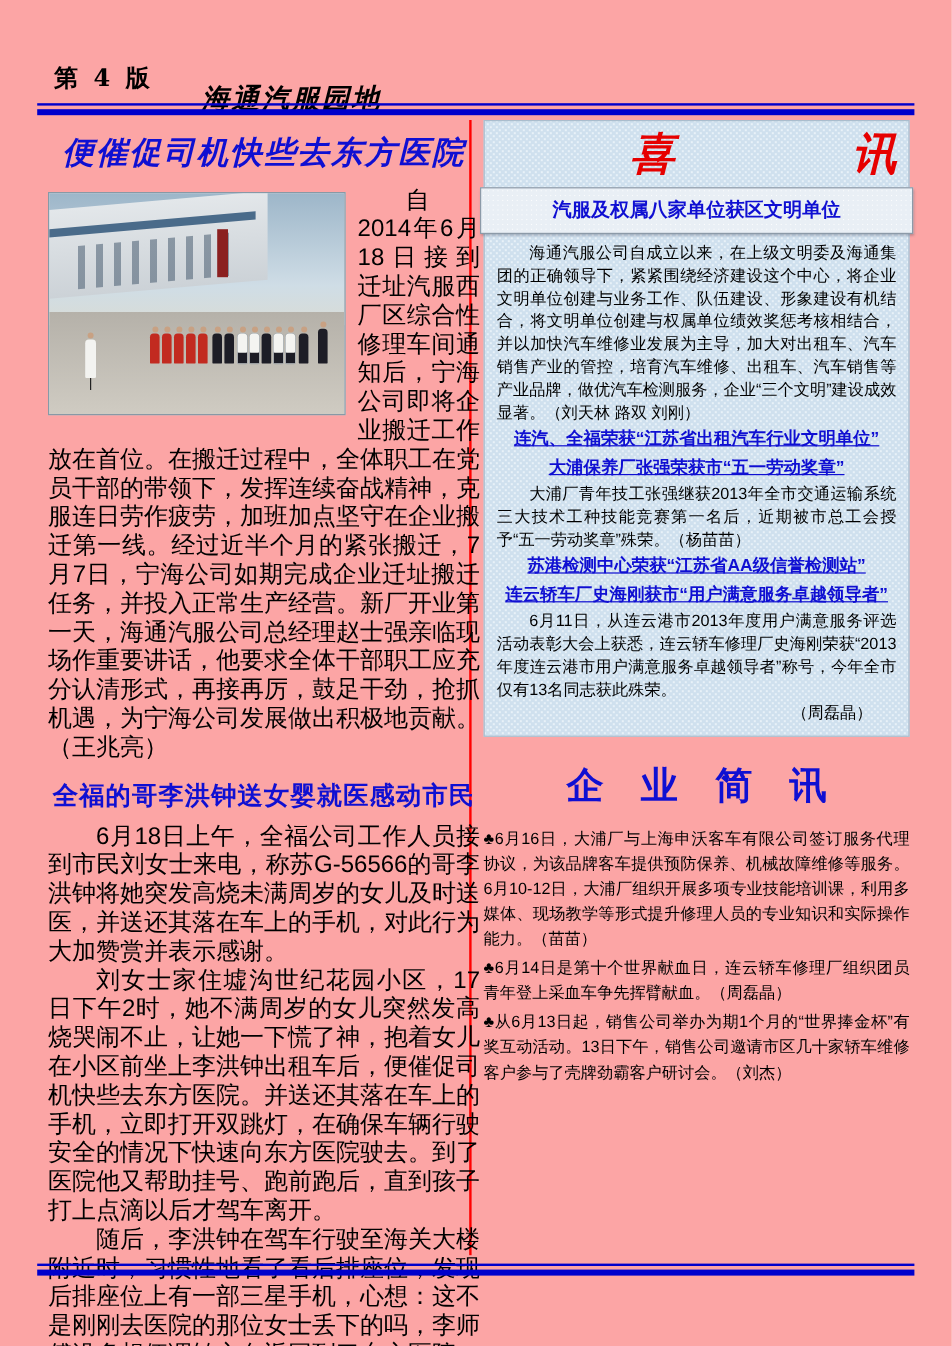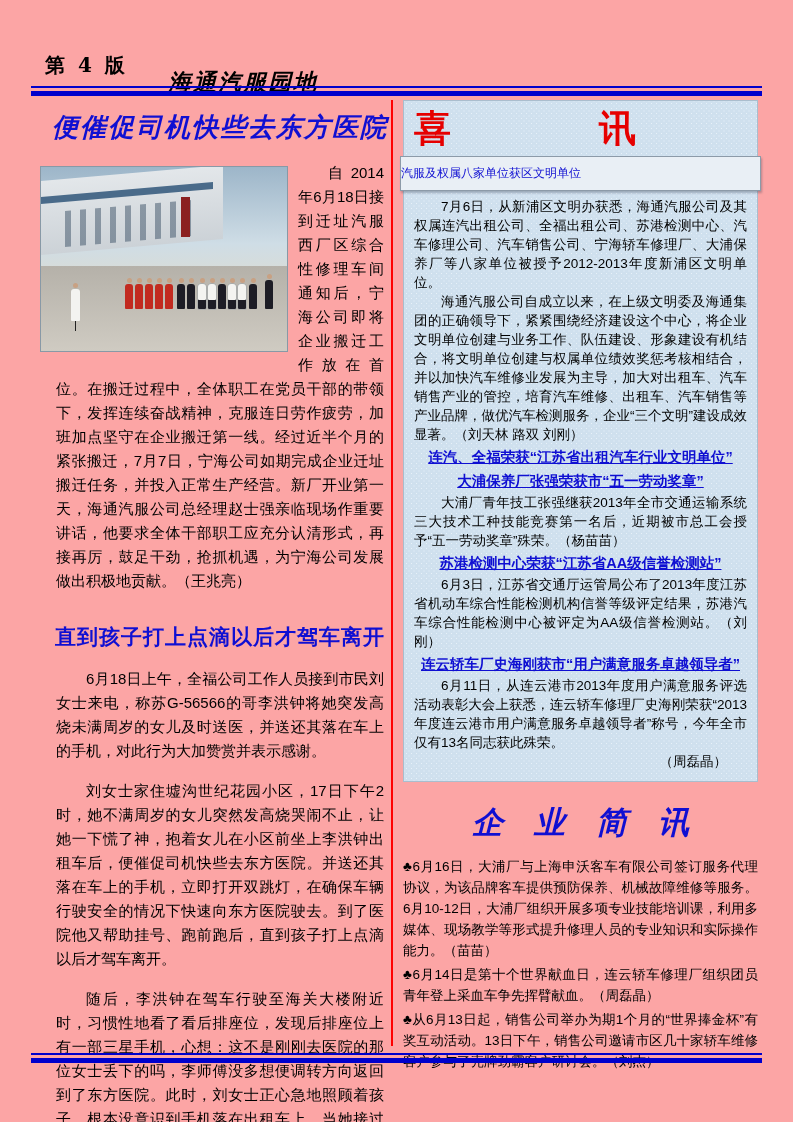--- a/index.html
+++ b/index.html
@@ -10,21 +10,21 @@
   .edition{position:absolute;left:45px;top:52px;font-size:20px;font-weight:bold;font-family:"DejaVu Serif","Liberation Serif",serif;letter-spacing:3px;}
   .masthead{position:absolute;left:168px;top:49px;font-size:23px;font-weight:bold;font-style:italic;font-family:"DejaVu Serif","Liberation Serif",serif;letter-spacing:2px;margin-top:18px;}
   .rule{position:absolute;left:31px;width:731px;height:3px;border-top:2px solid #0000cc;border-bottom:5px solid #0000cc;}
   .rule-top{top:86px;}
   .rule-bottom{top:1053px;}
   .red-divider{position:absolute;left:391px;top:100px;width:2px;height:946px;background:#ff0000;}
 
   
   .col-left{position:absolute;left:40px;top:108px;width:360px;}
   .a1-title{text-align:center;color:#0f0fd2;font-size:26px;font-weight:bold;font-style:italic;letter-spacing:2px;font-family:"DejaVu Serif","Liberation Serif",serif;margin:2px 0 10px;}
-  .body-text{font-size:15px;line-height:24px;text-align:justify;margin:16px;}
+  .body-text{font-size:20px;line-height:24px;text-align:justify;margin:0;}
   .indent{text-indent:2em;}
   .clearfix::after{content:"";display:block;clear:both;}
 
   
   .photo{float:left;width:246px;height:184px;margin:5px 10px 2px 0;position:relative;overflow:hidden;border:1px solid #8899a6;background:#cdd8df;}
   .ph-sky{position:absolute;left:0;top:0;right:0;height:60%;background:linear-gradient(#9db6c9,#cfdde6 70%,#d9dcd6);}
   .ph-building{position:absolute;left:0;top:14px;width:74%;height:74px;background:linear-gradient(#e3e7ea,#ccd2d7);border-top:9px solid #335а7a;border-top-color:#33567a;transform:skewY(-5deg);transform-origin:left top;}
   .ph-awning{position:absolute;left:0;top:30px;width:70%;height:7px;background:#4a6b8a;transform:skewY(-5deg);transform-origin:left top;}
   .ph-windows{position:absolute;left:24px;top:44px;width:130px;height:36px;background:repeating-linear-gradient(90deg,rgba(72,92,112,0.55) 0 6px,transparent 6px 15px);transform:skewY(-5deg);transform-origin:left top;}
   .ph-sign{position:absolute;left:140px;top:30px;width:9px;height:40px;background:#8b2020;}
@@ -34,27 +34,27 @@
   .fig.speaker{width:9px;height:32px;bottom:30px;background:#f3f3f0;box-shadow:0 14px 0 -4px #222;}
   .fig.white{background:#f4f4f1;box-shadow:inset 0 -9px 0 #1d1d26,0 0 0 0.5px #9aa2a8;}
   .fig.red{background:#c22a20;}
   .fig.dark{background:#1d1d26;}
 
   .a-title{text-align:center;color:#0f0fd2;font-size:21px;font-weight:bold;letter-spacing:1px;margin:14px 0 8px;font-family:"DejaVu Serif","Liberation Serif",serif;}
 
   
   .col-right{position:absolute;left:403px;top:100px;width:355px;}
   .gn-box{background-color:#cfe0ee;background-image:radial-gradient(#e8f1f8 22%,transparent 23%),radial-gradient(#e8f1f8 22%,transparent 23%);background-size:5px 5px;background-position:0 0,2.5px 2.5px;border:1px solid #aabdcd;padding:4px 10px 10px;}
-  .gn-title{text-align:left;color:#e60000;font-size:37px;font-weight:bold;line-height:1.25;font-family:"DejaVu Serif","Liberation Serif",serif;}
-  .gn-bar{margin:5px -14px 6px;background-color:#e9eff5;background-image:radial-gradient(#ffffff 22%,transparent 23%);background-size:4px 4px;border:1px solid #8c9aa8;box-shadow:1px 2px 2px rgba(60,70,90,0.35);text-align:left;font-weight:normal;color:#0f0fd2;font-size:12px;padding:8px 0;}
+  .gn-title{text-align:right;color:#e60000;font-size:37px;font-weight:bold;line-height:1.25;font-family:"DejaVu Serif","Liberation Serif",serif;font-style:italic;}
+  .gn-bar{margin:5px -14px 6px;background-color:#e9eff5;background-image:radial-gradient(#ffffff 22%,transparent 23%);background-size:4px 4px;border:1px solid #8c9aa8;box-shadow:1px 2px 2px rgba(60,70,90,0.35);text-align:center;font-weight:bold;color:#0f0fd2;font-size:16px;padding:8px 0;}
   .gn-p{font-size:13.5px;line-height:19px;text-align:justify;text-indent:2em;margin:0;}
   .gn-h{text-align:center;color:#0f0fd2;font-weight:bold;font-size:14.5px;line-height:21px;margin:3px 0 1px;text-decoration:underline;}
   .gn-sig{text-align:right;font-size:13.5px;line-height:19px;padding-right:20px;margin:0;}
 
-  .briefs-title{text-align:center;color:#0f0fd2;font-size:31px;font-weight:bold;margin:20px 0 12px;font-family:"DejaVu Serif","Liberation Serif",serif;font-style:italic;}
+  .briefs-title{text-align:center;color:#0f0fd2;font-size:31px;font-weight:bold;margin:20px 0 12px;font-family:"DejaVu Serif","Liberation Serif",serif;}
   .brief-p{font-size:13.5px;line-height:21px;text-align:justify;margin:0 0 3px;}
 </style>
 </head>
 <body>
 
 <div class="page">
 
   <div class="edition">第 4 版</div>
   <div class="masthead">海通汽服园地</div>
   <div class="rule rule-top"></div>
@@ -84,50 +84,48 @@
         <div class="fig white" style="left:167px;"></div>
         <div class="fig dark" style="left:177px;"></div>
         <div class="fig white" style="left:187px;"></div>
         <div class="fig white" style="left:197px;"></div>
         <div class="fig dark" style="left:208px;"></div>
         <div class="fig dark" style="left:224px;height:29px;"></div>
       </div>
       <p class="body-text indent">自2014年6月18日接到迁址汽服西厂区综合性修理车间通知后，宁海公司即将企业搬迁工作放在首位。在搬迁过程中，全体职工在党员干部的带领下，发挥连续奋战精神，克服连日劳作疲劳，加班加点坚守在企业搬迁第一线。经过近半个月的紧张搬迁，7月7日，宁海公司如期完成企业迁址搬迁任务，并投入正常生产经营。新厂开业第一天，海通汽服公司总经理赵士强亲临现场作重要讲话，他要求全体干部职工应充分认清形式，再接再厉，鼓足干劲，抢抓机遇，为宁海公司发展做出积极地贡献。（王兆亮）</p>
     </div>
 
-    <div class="a-title">直到孩子打上点滴以后才驾车离开</div>
+    <div class="a-title">全福的哥李洪钟送女婴就医感动市民</div>
     <div>
       <p class="body-text indent">6月18日上午，全福公司工作人员接到市民刘女士来电，称苏G-56566的哥李洪钟将她突发高烧未满周岁的女儿及时送医，并送还其落在车上的手机，对此行为大加赞赏并表示感谢。</p>
       <p class="body-text indent">刘女士家住墟沟世纪花园小区，17日下午2时，她不满周岁的女儿突然发高烧哭闹不止，让她一下慌了神，抱着女儿在小区前坐上李洪钟出租车后，便催促司机快些去东方医院。并送还其落在车上的手机，立即打开双跳灯，在确保车辆行驶安全的情况下快速向东方医院驶去。到了医院他又帮助挂号、跑前跑后，直到孩子打上点滴以后才驾车离开。</p>
       <p class="body-text indent">随后，李洪钟在驾车行驶至海关大楼附近时，习惯性地看了看后排座位，发现后排座位上有一部三星手机，心想：这不是刚刚去医院的那位女士丢下的吗，李师傅没多想便调转方向返回到了东方医院。此时，刘女士正心急地照顾着孩子，根本没意识到手机落在出租车上，当她接过李洪钟递上丢失手机时，才意识到自己连打的费都还没有支付。当在她拿出100元钱予以感谢时，却被对方婉言谢绝。（何静）</p>
     </div>
 
     <div class="a-title">连汽的哥劝服车祸嫌犯投案自首</div>
     <div>
       <p class="body-text indent">6月8日晚上8时许，连汽苏G53069驾驶员韦号方在从赣榆回新浦途中遇到一位特殊乘客。上车后，该乘客说打车去南通海门，但其神情和动作让韦号方产生了疑虑，他试着与乘客交流，在一番攀谈后得知该乘客姓 杨，因无证驾驶面包车发生交通事</p>
 
     </div>
   </div>
 
   <div class="col-right">
 
     <div class="gn-box">
       <div class="gn-title">喜　　　　讯</div>
 
       <div class="gn-bar">汽服及权属八家单位获区文明单位</div>
-      <p class="gn-p">7月6日，从新浦区文明办获悉，海通汽服公司及其权属连汽出租公司、全福出租公司、苏港检测中心、汽车修理公司、汽车销售公司、宁海轿车修理厂、大浦保养厂等八家单位被授予2012-2013年度新浦区文明单位。</p>
       <p class="gn-p">海通汽服公司自成立以来，在上级文明委及海通集团的正确领导下，紧紧围绕经济建设这个中心，将企业文明单位创建与业务工作、队伍建设、形象建设有机结合，将文明单位创建与权属单位绩效奖惩考核相结合，并以加快汽车维修业发展为主导，加大对出租车、汽车销售产业的管控，培育汽车维修、出租车、汽车销售等产业品牌，做优汽车检测服务，企业“三个文明”建设成效显著。（刘天林 路双 刘刚）</p>
 
       <div class="gn-h">连汽、全福荣获“江苏省出租汽车行业文明单位”</div>
 
       <div class="gn-h">大浦保养厂张强荣获市“五一劳动奖章”</div>
       <p class="gn-p">大浦厂青年技工张强继获2013年全市交通运输系统三大技术工种技能竞赛第一名后，近期被市总工会授予“五一劳动奖章”殊荣。（杨苗苗）</p>
 
       <div class="gn-h">苏港检测中心荣获“江苏省AA级信誉检测站”</div>
-      <p class="gn-p">6月3日，江苏省交通厅运管局公布了2013年度江苏省机动车综合性能检测机构信誉等级评定结果，苏港汽车综合性能检测中心被评定为AA级信誉检测站。（刘刚）</p>
 
       <div class="gn-h">连云轿车厂史海刚获市“用户满意服务卓越领导者”</div>
       <p class="gn-p">6月11日，从连云港市2013年度用户满意服务评选活动表彰大会上获悉，连云轿车修理厂史海刚荣获“2013年度连云港市用户满意服务卓越领导者”称号，今年全市仅有13名同志获此殊荣。</p>
       <p class="gn-sig">（周磊晶）</p>
     </div>
 
     <div class="briefs-title">企　业　简　讯</div>
     <div>
       <p class="brief-p">♣6月16日，大浦厂与上海申沃客车有限公司签订服务代理协议，为该品牌客车提供预防保养、机械故障维修等服务。6月10-12日，大浦厂组织开展多项专业技能培训课，利用多媒体、现场教学等形式提升修理人员的专业知识和实际操作能力。（苗苗）</p>
       <p class="brief-p">♣6月14日是第十个世界献血日，连云轿车修理厂组织团员青年登上采血车争先挥臂献血。（周磊晶）</p>

